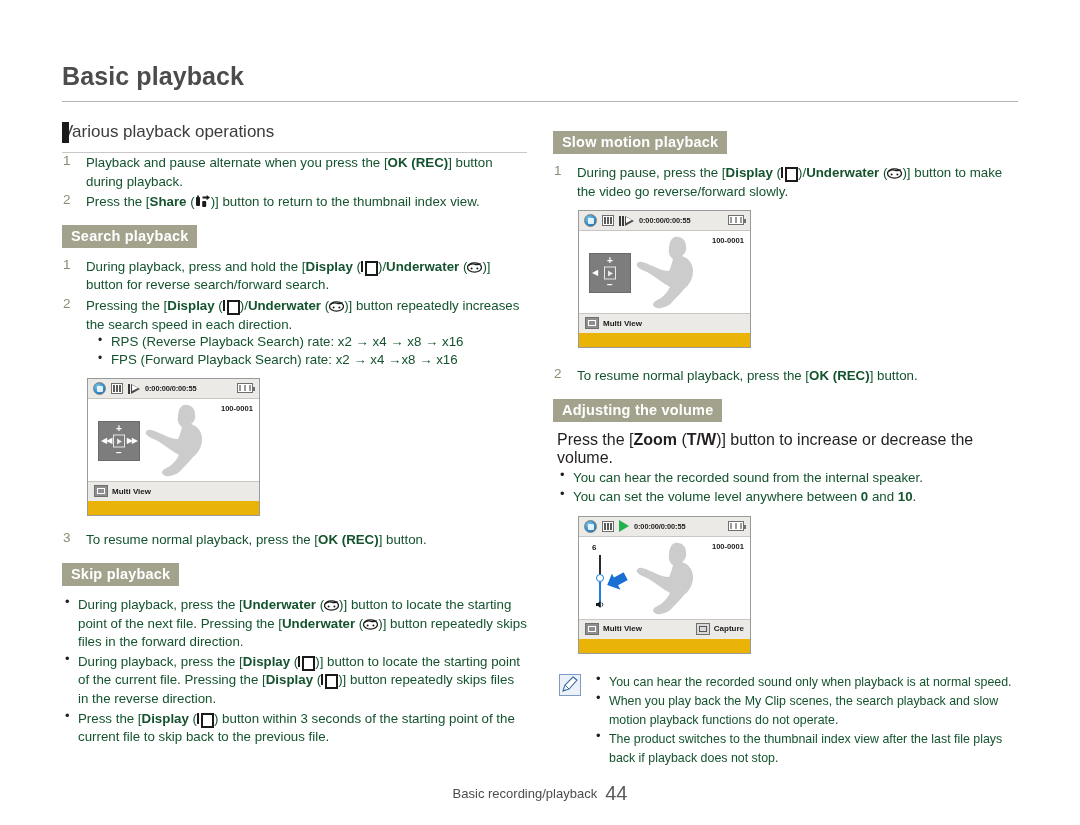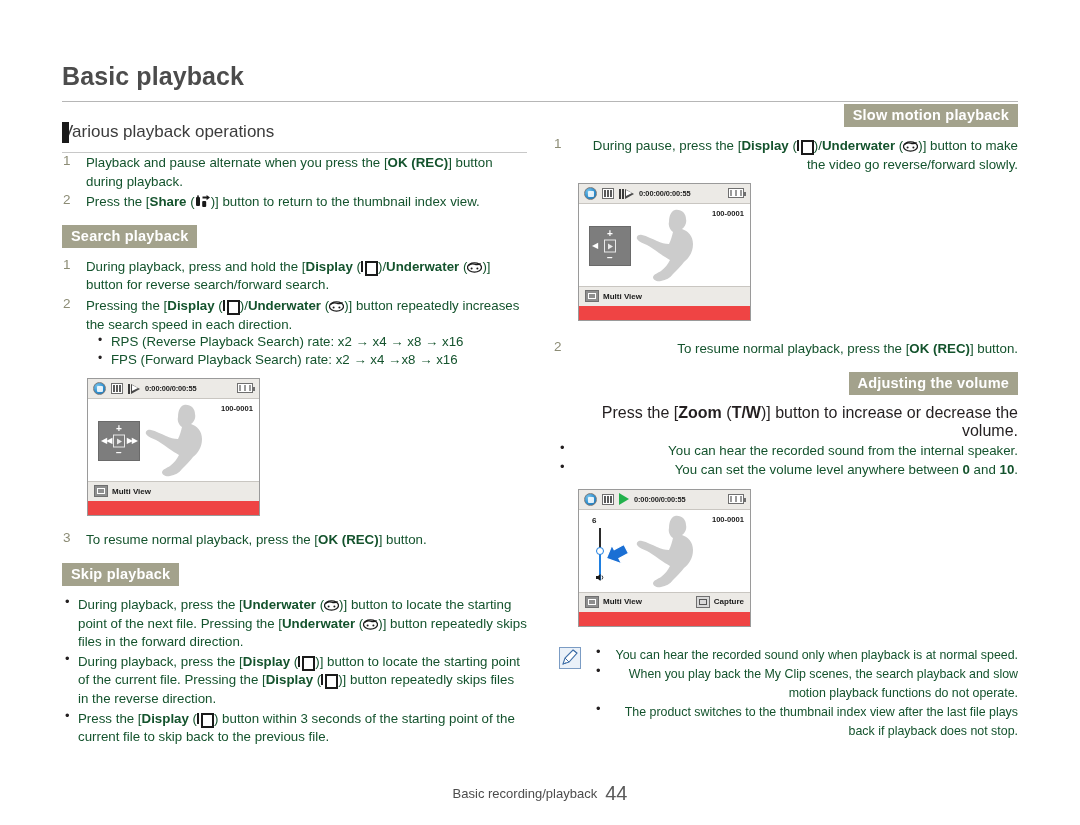--- a/index.html
+++ b/index.html
@@ -14,21 +14,21 @@
   .page-title{
     position:absolute;left:62px;top:62px;
     font-size:25px;font-weight:700;color:#4c4c4c;letter-spacing:.1px;
   }
   .title-rule{
     position:absolute;left:62px;top:101px;width:956px;height:1px;background:#b6b6b6;
   }
 
   
   .col-left{position:absolute;left:62px;top:120px;width:465px;}
-  .col-right{position:absolute;left:553px;top:104px;width:465px;text-align:right;}
+  .col-right{position:absolute;left:553px;top:131px;width:465px;}
 
   
   .sec-head{position:relative;padding-left:0;height:30px;}
   .sec-head .tab{position:absolute;left:0;top:2px;width:7px;height:21px;background:#1a1a1a;}
   .sec-head .txt{font-size:17px;color:#3c3c3c;line-height:23px;}
   .sec-rule{width:465px;height:1px;background:#c8c8c8;margin-top:2px;}
 
   
   .badge{
     display:inline-block;background:#a3a28c;color:#ffffff;
@@ -62,21 +62,21 @@
   .ic-display .box{
     left:4px;top:0;width:9px;height:11px;border:2px solid #1a1a1a;background:transparent;
   }
   .ic-under{
     width:15px;height:12px;display:inline-block;vertical-align:-2px;
   }
   .ic-share{width:16px;height:13px;display:inline-block;vertical-align:-2px;}
 
   
   .lcd{
-    width:173px;height:138px;border:1px solid #9a9a9a;background:#ef4444;
+    width:173px;height:138px;border:1px solid #9a9a9a;background:#eab308;
     position:relative;box-sizing:border-box;
   }
   .lcd-top{
     height:19px;background:#eceae6;border-bottom:1px solid #c9c6c1;position:relative;
   }
   .lcd-body{position:relative;height:82px;background:#ffffff;overflow:hidden;}
   .lcd-bot{
     height:19px;background:#eceae6;border-top:1px solid #c9c6c1;position:relative;
   }
   .lcd-icon-row{position:absolute;left:5px;top:3px;display:flex;align-items:center;gap:5px;}

